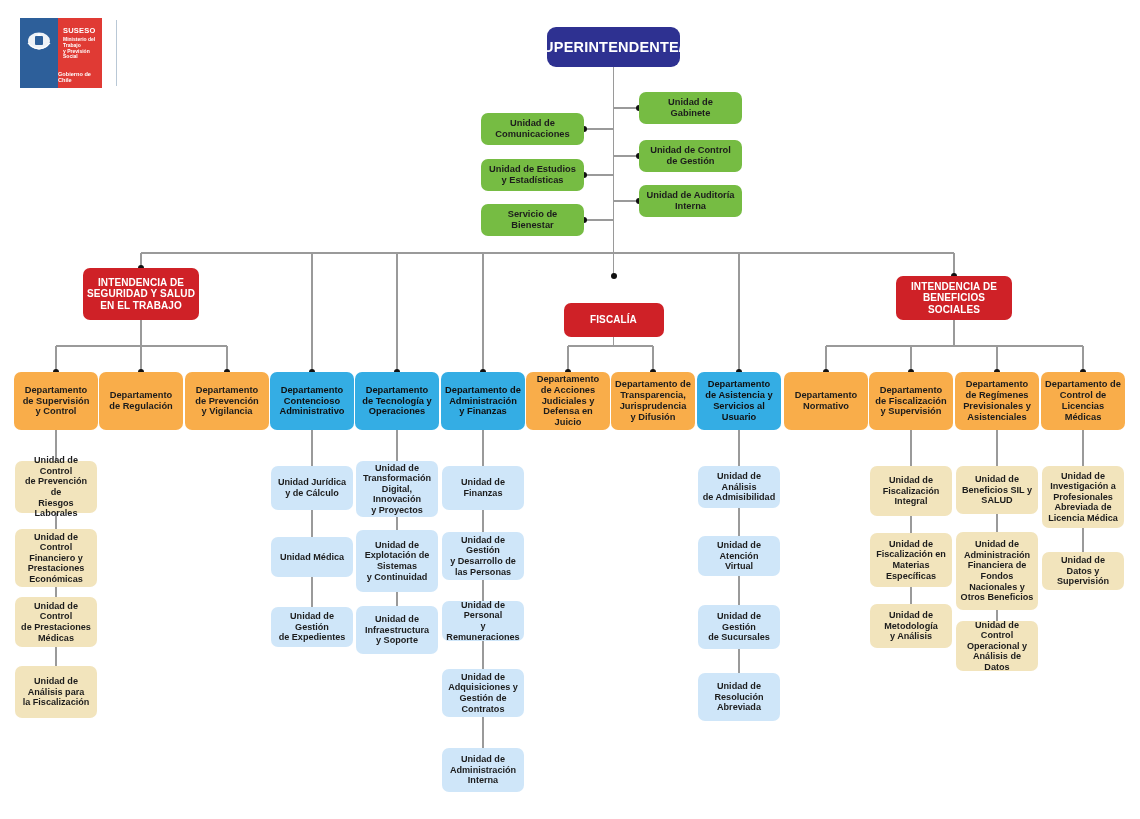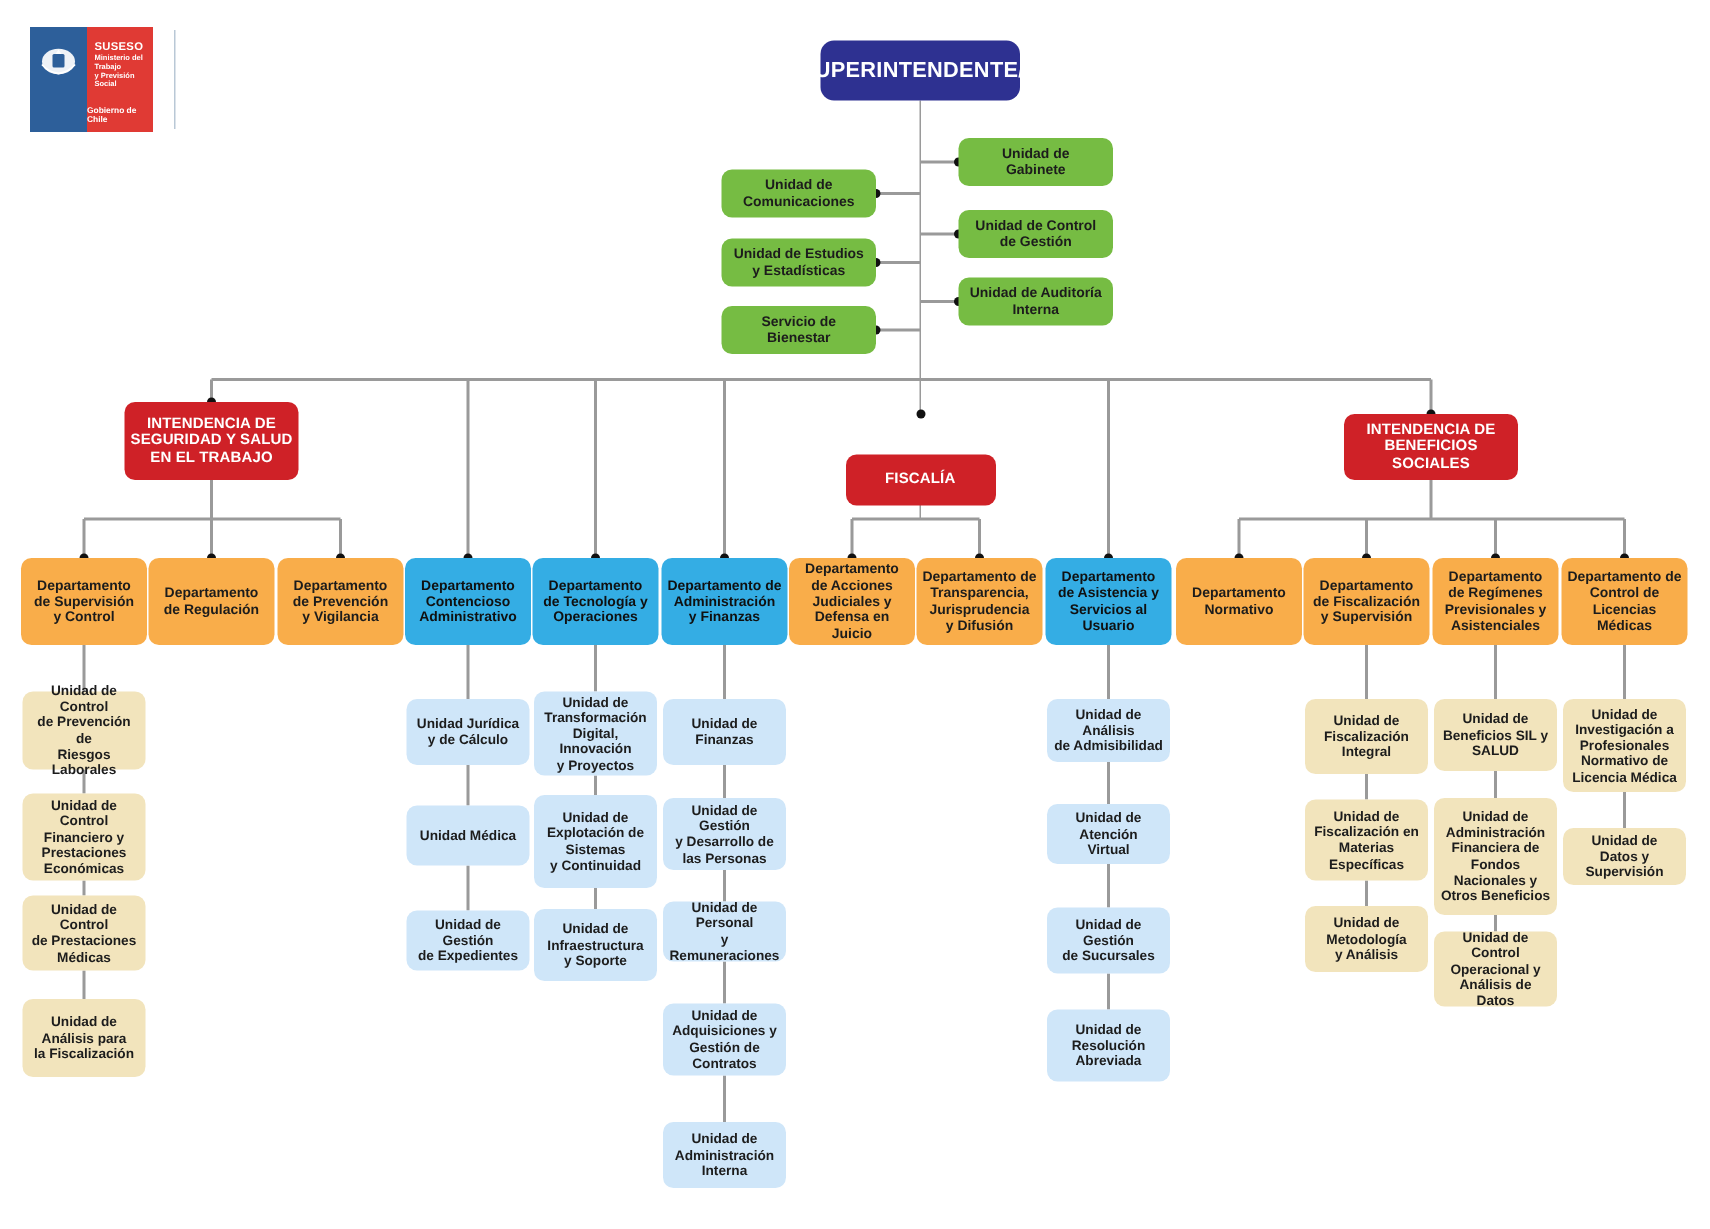--- a/index.html
+++ b/index.html
@@ -575,21 +575,21 @@
           <span>Departamento de</span>
           <span>Control de</span>
           <span>Licencias Médicas</span>
         </div>
       </div>
       <div class="node n-beige" style="left: 1042px; top: 466px; width: 82px; height: 62px;">
         <div>
           <span>Unidad de</span>
           <span>Investigación a</span>
           <span>Profesionales</span>
-          <span>Normativo de</span>
+          <span>Abreviada de</span>
           <span>Licencia Médica</span>
         </div>
       </div>
       <div class="node n-beige" style="left: 1042px; top: 552px; width: 82px; height: 38px;">
         <div>
           <span>Unidad de</span>
           <span>Datos y Supervisión</span>
         </div>
       </div>
     </div>

